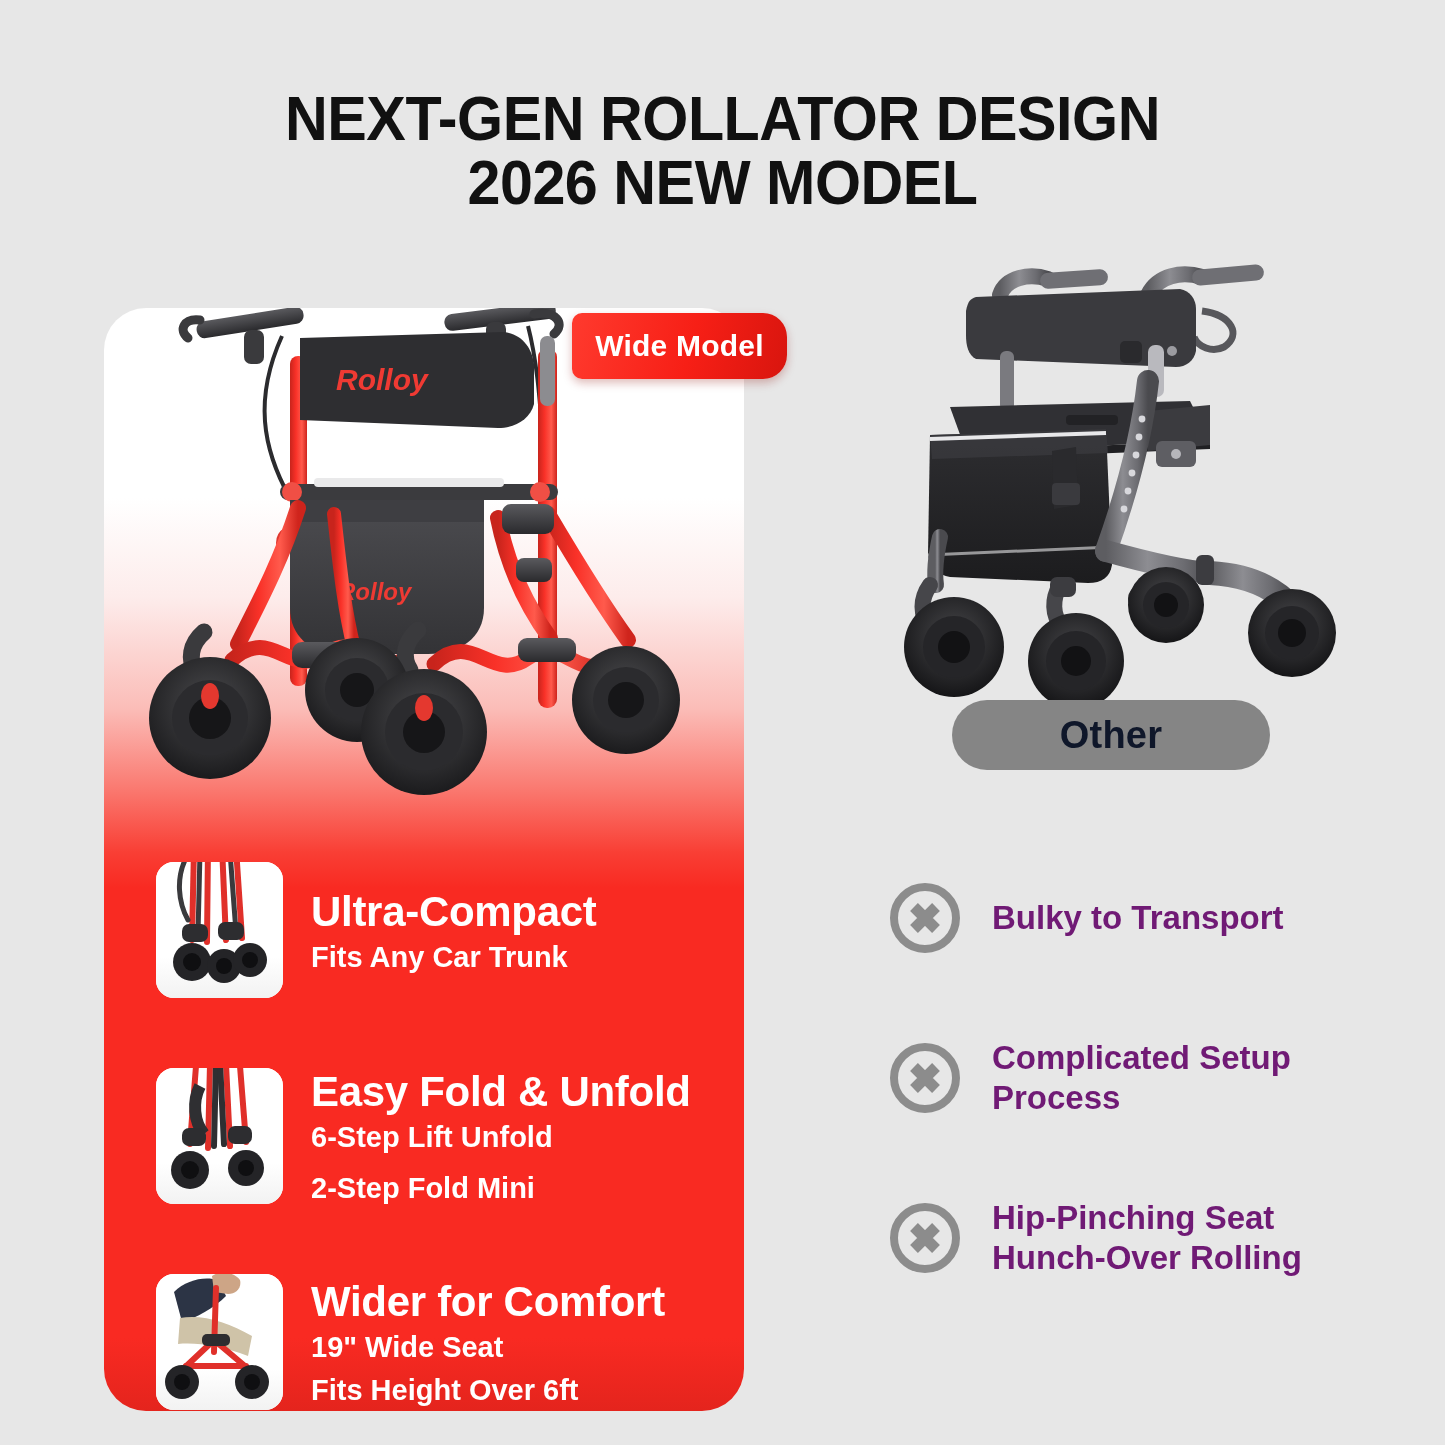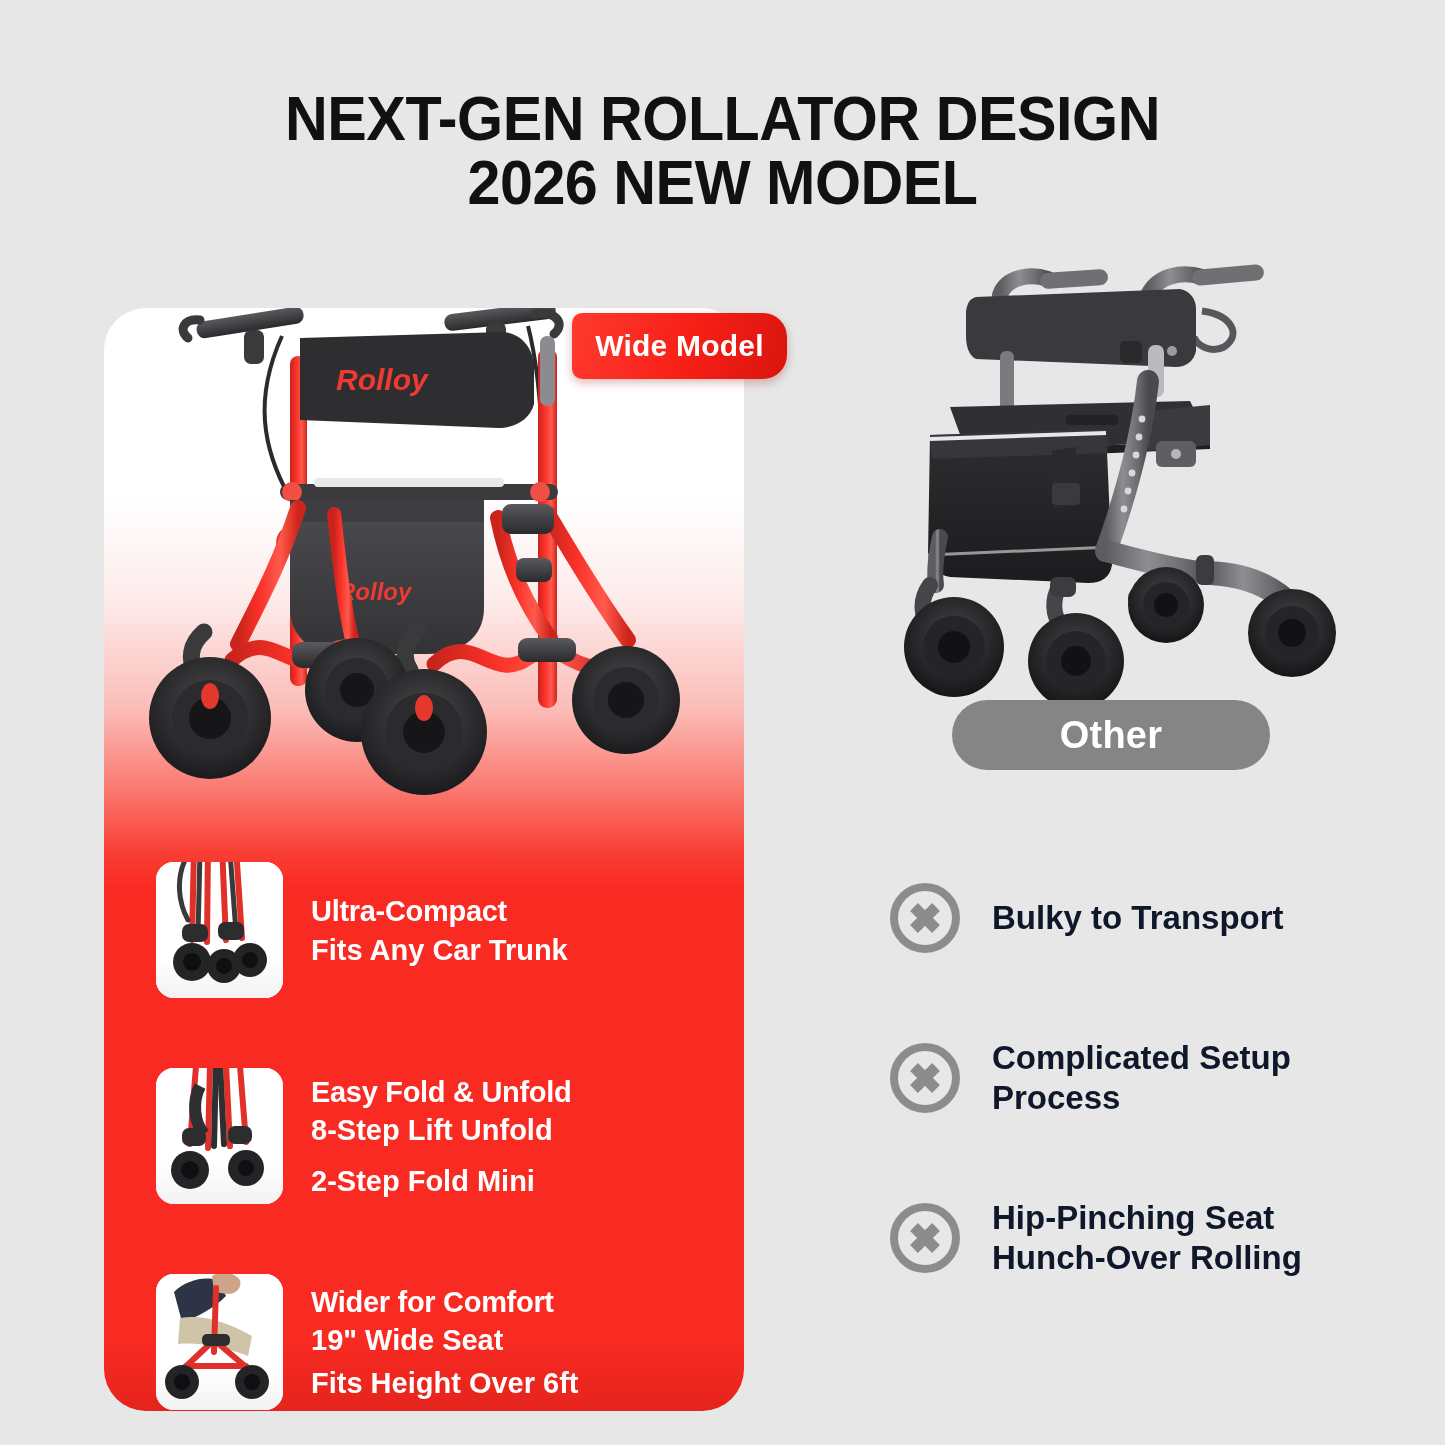--- a/index.html
+++ b/index.html
@@ -119,21 +119,21 @@
   .feature-thumb .thumb-inner {
     position: absolute;
     inset: 0;
     border-radius: 18px;
     overflow: hidden;
     background: linear-gradient(to bottom, #ffffff 70%, #f2f2f2 100%);
   }
   .feature-text { padding-top: 4px; }
   .feature-title {
     color: #ffffff;
-    font-size: 29px;
+    font-size: 42px;
     font-weight: 700;
     line-height: 1.05;
     letter-spacing: -0.3px;
     white-space: nowrap;
   }
   .feature-sub {
     color: #ffffff;
     font-size: 29px;
     font-weight: 600;
     line-height: 1.2;
@@ -156,21 +156,21 @@
     width: 318px;
     height: 70px;
     background: #858585;
     border-radius: 36px;
     display: flex;
     align-items: center;
     justify-content: center;
     z-index: 5;
   }
   .other-badge-label {
-    color: #ffffff;
+    color: #0f172a;
     font-size: 38px;
     font-weight: 600;
     letter-spacing: 0.2px;
   }
 
   .cons {
     position: absolute;
     left: 888px;
     top: 862px;
     width: 520px;
@@ -181,21 +181,21 @@
     height: 112px;
     margin-bottom: 48px;
   }
   .con-icon {
     width: 74px;
     height: 74px;
     min-width: 74px;
     margin-right: 30px;
   }
   .con-text {
-    color: #0f172a;
+    color: #701a75;
     font-size: 33px;
     font-weight: 600;
     line-height: 1.22;
   }
   .con-text span { display: block; white-space: nowrap; }
 </style>
 </head>
 <body>
 
 <div id="page">
@@ -369,21 +369,21 @@
               </g>
               <circle cx="34" cy="102" r="19" fill="#242427"></circle>
                 <circle cx="34" cy="102" r="9" fill="#0f0f11"></circle>
               <circle cx="90" cy="100" r="18" fill="#242427"></circle>
                 <circle cx="90" cy="100" r="8" fill="#0f0f11"></circle>
             </svg>
           </div>
         </div>
         <div class="feature-text">
           <div class="feature-title">Easy Fold &amp; Unfold</div>
-          <div class="feature-sub">8-Step Lift Unfold</div>
+          <div class="feature-sub">6-Step Lift Unfold</div>
           <div class="feature-sub" style="margin-top:16px">2-Step Fold Mini</div>
         </div>
       </div>
 
       <div class="feature-row">
         <div class="feature-thumb">
           <div class="thumb-inner">
             <svg viewBox="0 0 127 136" width="127" height="136">
               <path d="M18 18 C30 6 48 2 62 6 L70 22 C58 34 40 44 26 48 Z" fill="#2c3445"></path>
               <path d="M24 44 C46 40 72 48 96 62 L92 82 C66 72 40 68 22 70 Z" fill="#cfc3a8"></path>

